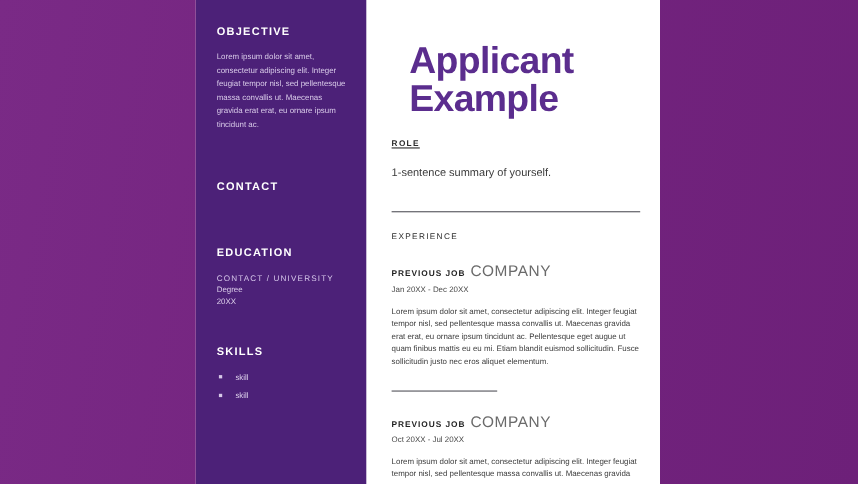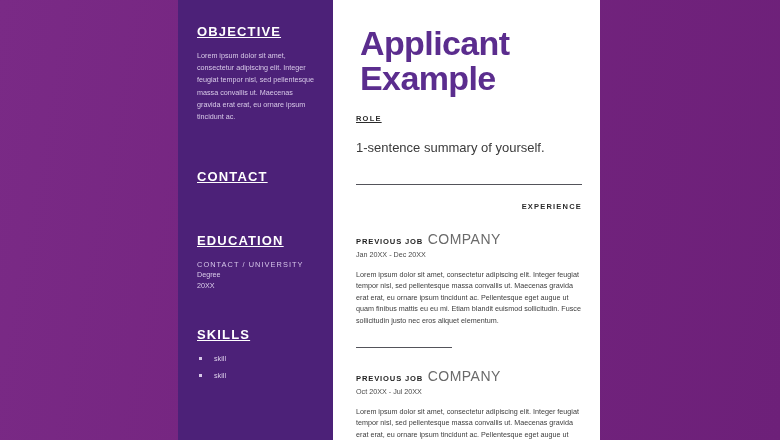--- a/index.html
+++ b/index.html
@@ -40,27 +40,26 @@
     min-width: 155px;
     height: 440px;
     background: #4c2178;
     box-sizing: border-box;
     padding: 24px 17px 0 19px;
     color: #e2d6ef;
     overflow: hidden;
   }
 
   .side-heading {
-    font-size: 13px;
+    font-size: 10px;
     font-weight: bold;
     letter-spacing: 1.15px;
     color: #ffffff;
     margin: 0 0 11px 0;
     text-transform: uppercase;
-    text-decoration: underline;
   }
 
   .side-body {
     font-size: 7.2px;
     line-height: 12.2px;
     color: #d9cbe9;
     margin: 0;
   }
 
   .side-list {
@@ -113,58 +112,57 @@
     position: relative;
     overflow: hidden;
   }
 
   #applicant-name {
     font-size: 34px;
     line-height: 35px;
     font-weight: bold;
     color: #5b2d8e;
     letter-spacing: -0.6px;
-    margin: 4px;
+    margin: 16px;
   }
 
   .label-role {
     font-size: 7.5px;
     font-weight: bold;
     letter-spacing: 1.2px;
     color: #2b2b2b;
     margin: 18px 0 0 0;
     text-decoration: underline;
   }
 
   .summary {
-    font-size: 13px;
+    font-size: 10px;
     color: #3a3a3a;
     margin: 17px 0 0 0;
   }
 
   .rule-full {
     height: 0;
     border-top: 1px solid #53535a;
     width: 226px;
     margin: 29px 0 0 0;
   }
   .rule-short {
     height: 0;
     border-top: 1px solid #53535a;
     width: 96px;
     margin: 21px 0 0 0;
   }
 
   .label-experience {
     font-size: 7.5px;
-    font-weight: bold;
+    font-weight: normal;
     letter-spacing: 1.2px;
     color: #2b2b2b;
     margin: 17px 0 0 0;
-    text-align: right;
   }
 
   .job-title-row {
     margin: 19px 0 0 0;
     white-space: nowrap;
   }
   .job-role {
     font-size: 7.6px;
     font-weight: bold;
     letter-spacing: 0.85px;

